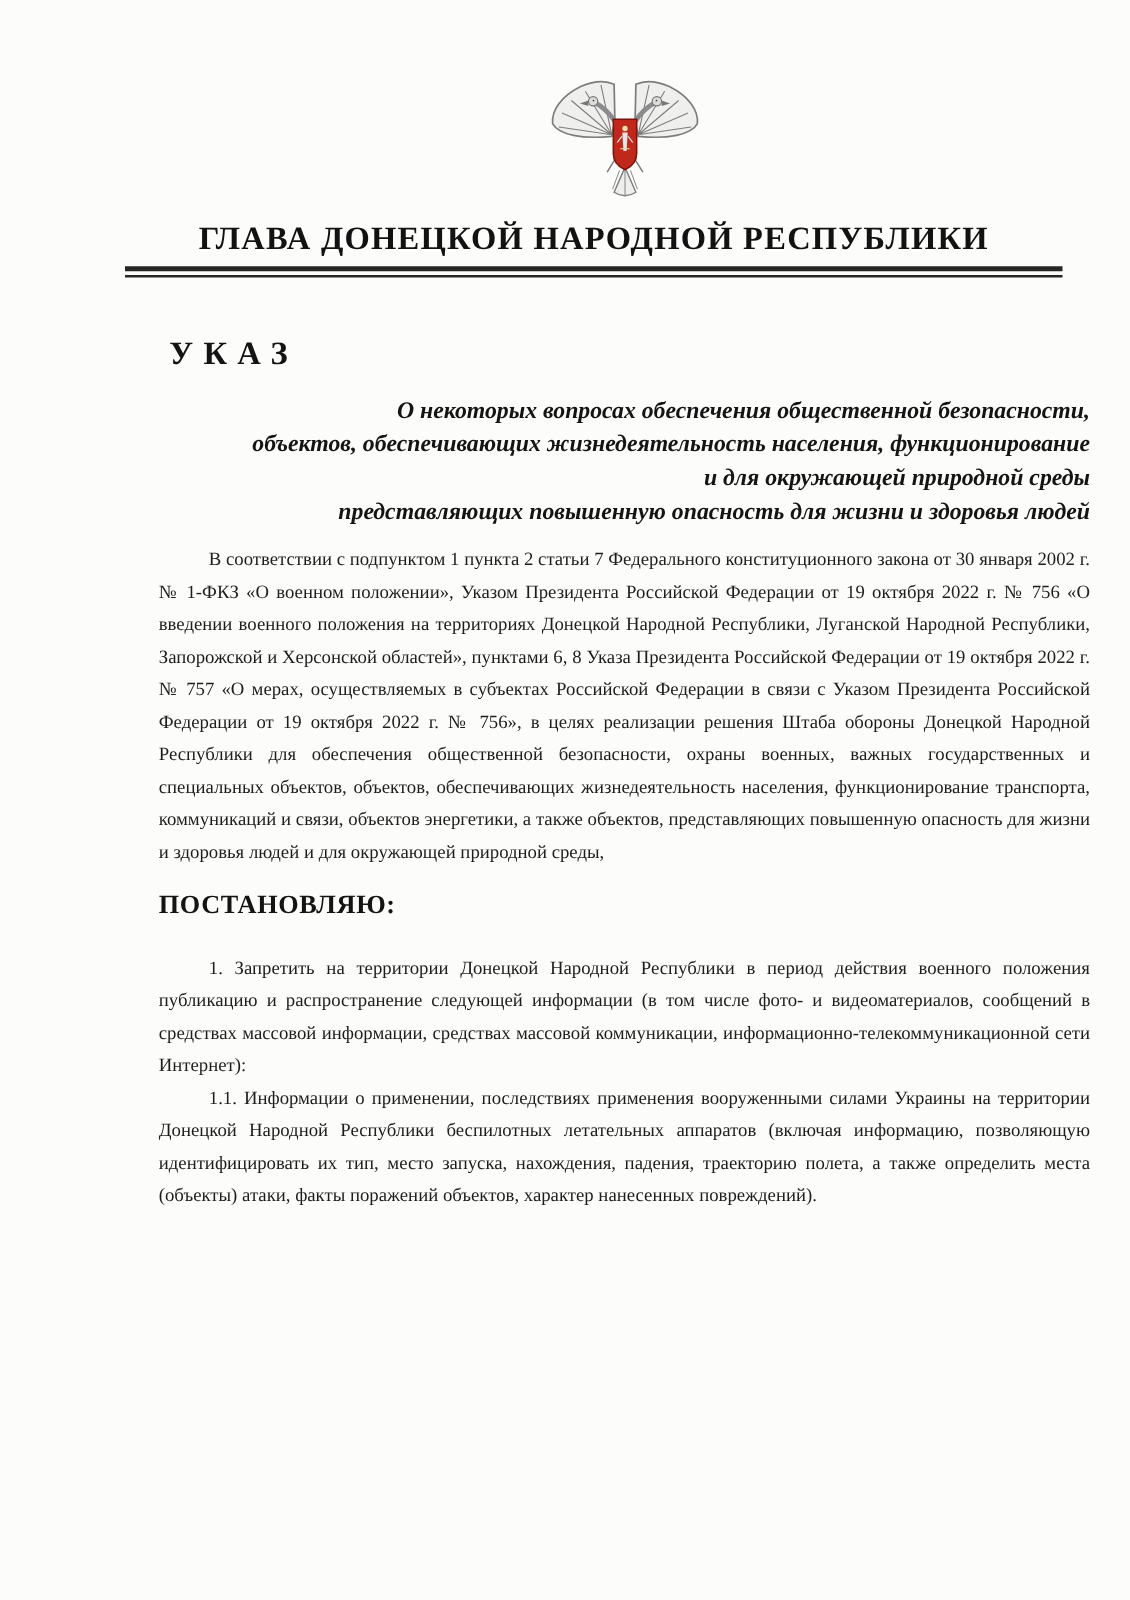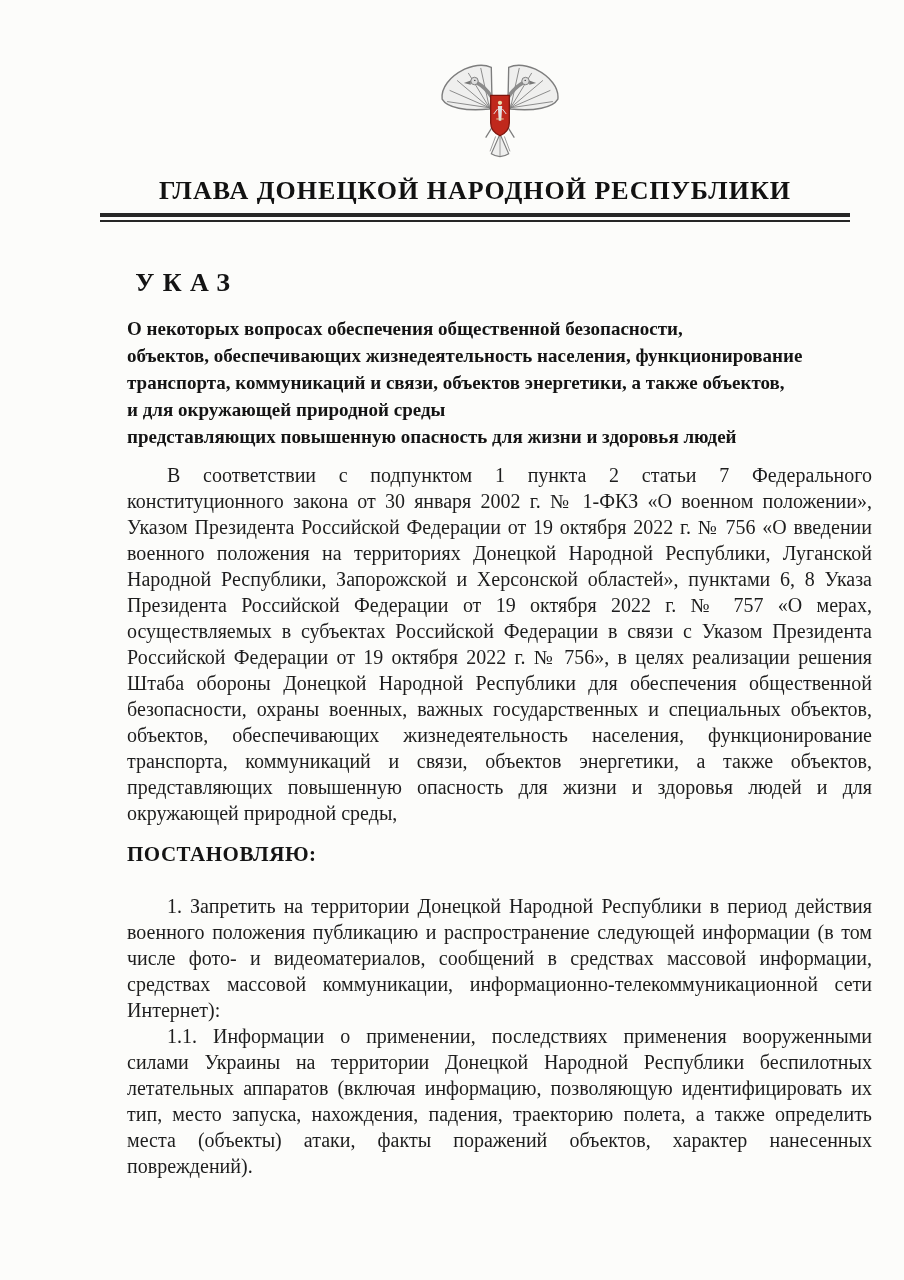--- a/index.html
+++ b/index.html
@@ -48,30 +48,31 @@
     margin-top: 46px;
     text-align: left;
     font-size: 26px;
     font-weight: bold;
     letter-spacing: 0.32em;
     text-indent: 0.32em; 
     color: #141414;
   }
   .doc-title {
     margin-top: 17px;
-    text-align: left;
+    text-align: right;
     font-size: 19px;
     font-weight: bold;
     line-height: 27px;
     color: #141414;
+    font-style: italic;
   }
   .doc-title .t-line { white-space: nowrap; }
   .body-para {
     margin: 0;
-    font-size: 20px;
+    font-size: 15px;
     line-height: 26px;
     text-align: justify;
     text-indent: 40px;
     color: #1d1d1d;
   }
   .preamble { margin-top: 12px; }
   .resolve {
     margin-top: 16px;
     margin-bottom: 26px;
     font-size: 21px;
@@ -122,21 +123,20 @@
     <div class="letterhead">ГЛАВА ДОНЕЦКОЙ НАРОДНОЙ РЕСПУБЛИКИ</div>
   </div>
 
   <div class="rule"></div>
 
   <div class="doc-type">УКАЗ</div>
 
   <div class="doc-title">
     <div class="t-line">О некоторых вопросах обеспечения общественной безопасности,</div>
     <div class="t-line">объектов, обеспечивающих жизнедеятельность населения, функционирование</div>
-    <div class="t-line">транспорта, коммуникаций и связи, объектов энергетики, а также объектов,</div>
     <div class="t-line">и для окружающей природной среды</div>
     <div class="t-line">представляющих повышенную опасность для жизни и здоровья людей</div>
   </div>
 
   <p class="body-para preamble">В соответствии с подпунктом 1 пункта 2 статьи 7 Федерального конституционного закона от 30 января 2002 г. № 1-ФКЗ «О военном положении», Указом Президента Российской Федерации от 19 октября 2022 г. № 756 «О введении военного положения на территориях Донецкой Народной Республики, Луганской Народной Республики, Запорожской и Херсонской областей», пунктами 6, 8 Указа Президента Российской Федерации от 19 октября 2022 г. № 757 «О мерах, осуществляемых в субъектах Российской Федерации в связи с Указом Президента Российской Федерации от 19 октября 2022 г. № 756», в целях реализации решения Штаба обороны Донецкой Народной Республики для обеспечения общественной безопасности, охраны военных, важных государственных и специальных объектов, объектов, обеспечивающих жизнедеятельность населения, функционирование транспорта, коммуникаций и связи, объектов энергетики, а также объектов, представляющих повышенную опасность для жизни и здоровья людей и для окружающей природной среды,</p>
 
   <div class="resolve">ПОСТАНОВЛЯЮ:</div>
 
   <p class="body-para">1. Запретить на территории Донецкой Народной Республики в период действия военного положения публикацию и распространение следующей информации (в том числе фото- и видеоматериалов, сообщений в средствах массовой информации, средствах массовой коммуникации, информационно-телекоммуникационной сети Интернет):</p>
 

